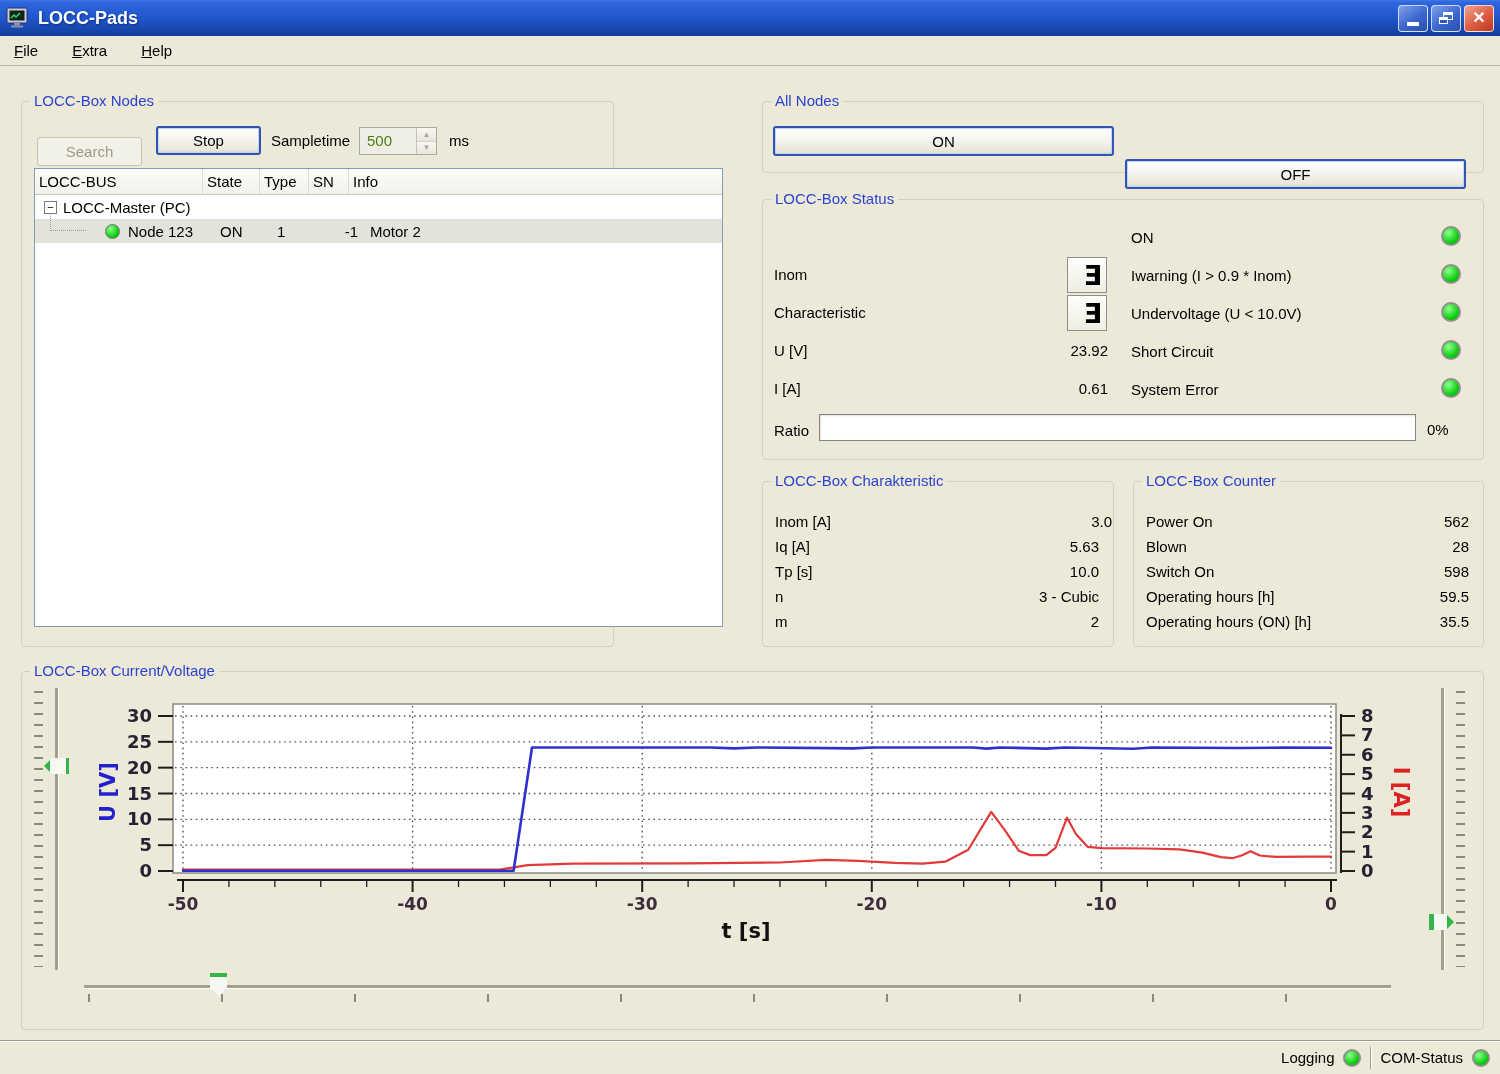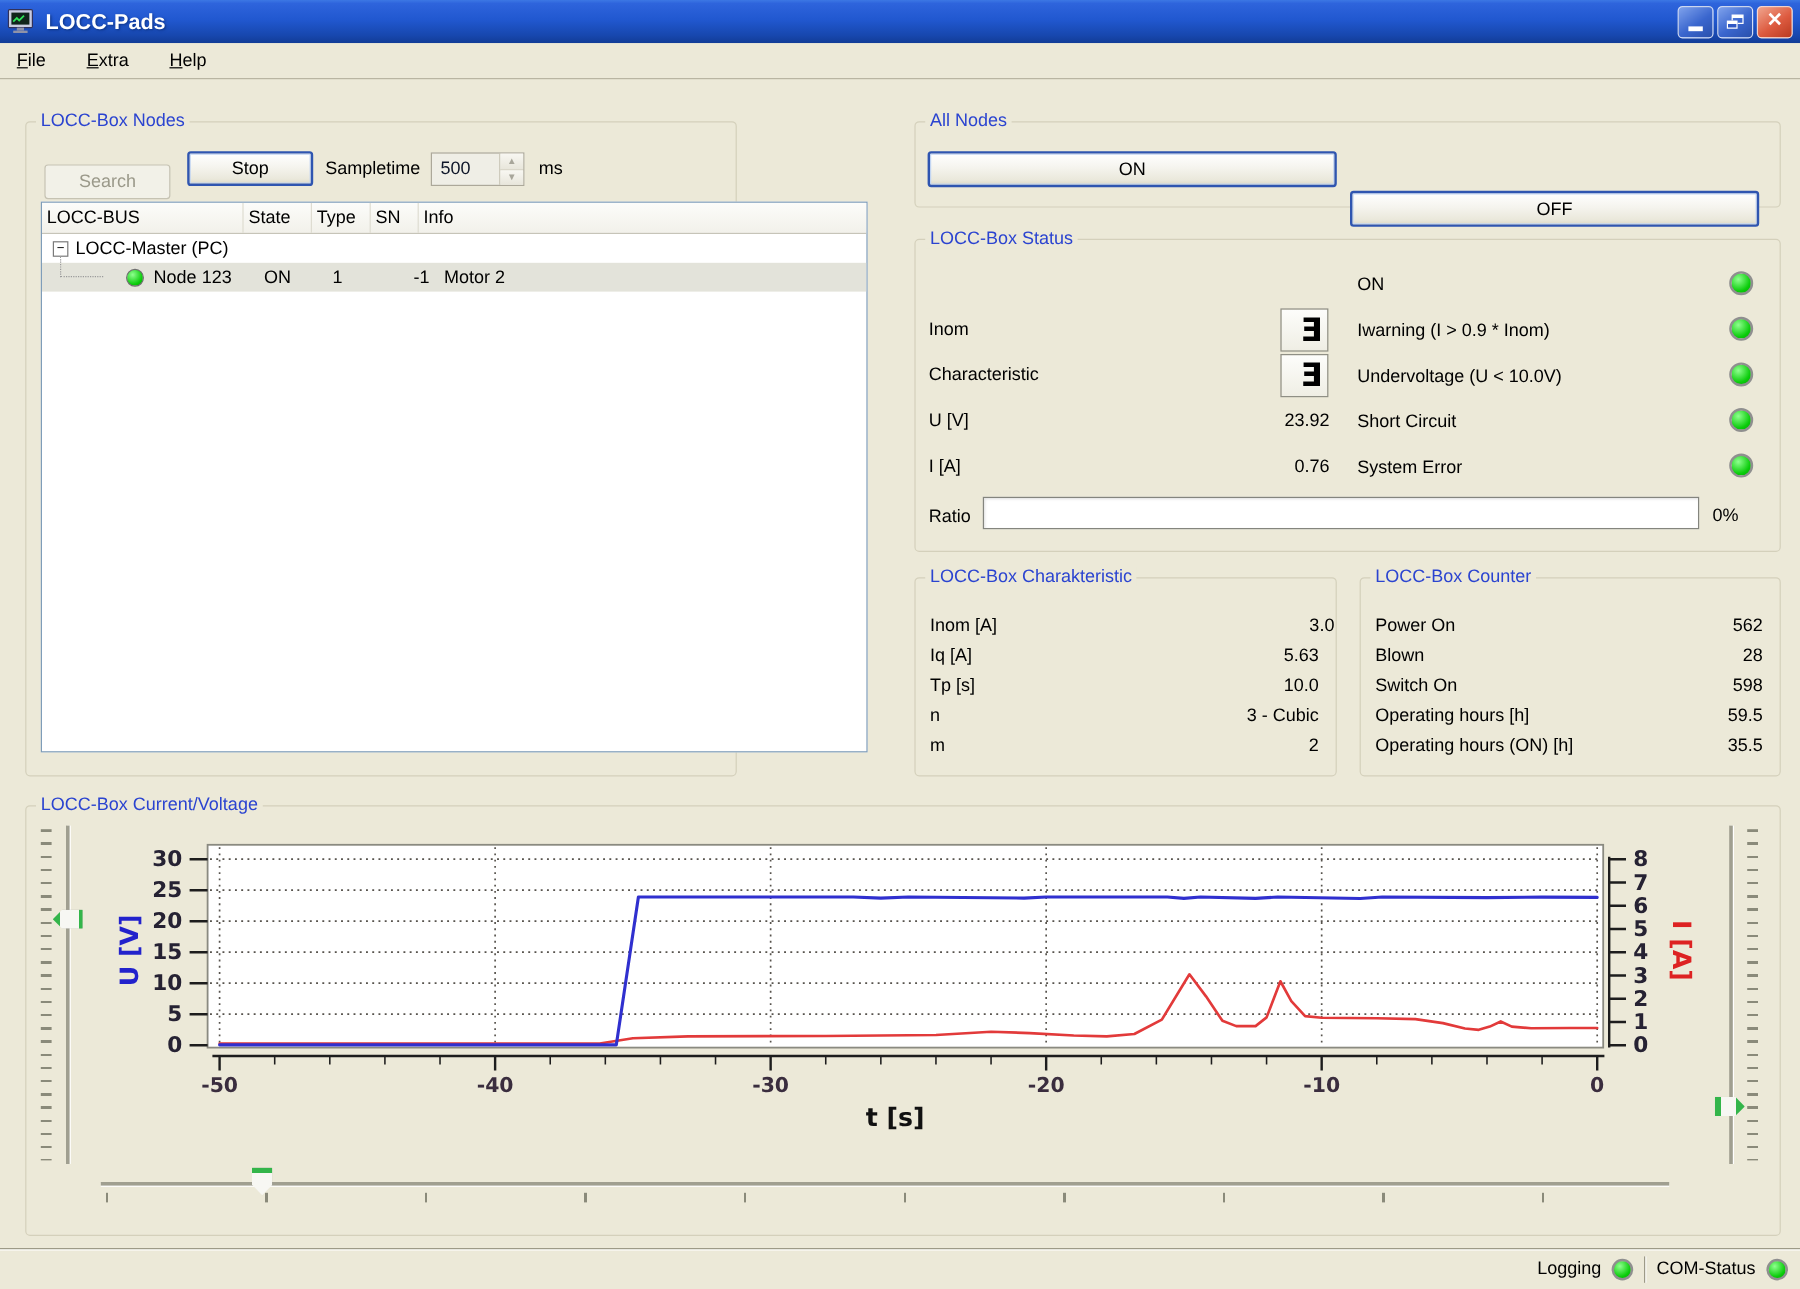--- a/index.html
+++ b/index.html
@@ -41,21 +41,21 @@
   .btn.default { border:2px solid #2F55B0; }
   .btn.focused { outline:1px dotted #3a3a3a; outline-offset:-4px; border:2px solid #2F55B0; }
 
   .sel-btn { position:absolute; width:40px; height:36px; border:1px solid #8F8F85;
     background:linear-gradient(180deg,#FDFDFB,#EFEEE4); cursor:pointer;
     display:flex; align-items:center; justify-content:flex-end; padding-right:4px;
     font-family:"DejaVu Sans", sans-serif; font-weight:bold; font-size:27px; line-height:1; }
 
   
   .spin { position:absolute; display:flex; border:1px solid #ACA89A; background:#EFEEE6; }
-  .spin-val { width:56px; padding:4px 0 0 7px; color:#0f172a; }
+  .spin-val { width:56px; padding:4px 0 0 7px; color:#4d7c0f; }
   .spin-arrows { width:20px; border-left:1px solid #C6C3B3; display:flex; flex-direction:column; }
   .spin-arrows div { flex:1; display:flex; align-items:center; justify-content:center;
     font-size:8px; color:#A8A69A; background:linear-gradient(180deg,#F8F7F2,#E8E6DB); cursor:default; }
   .spin-arrows div:first-child { border-bottom:1px solid #D5D2C4; }
 
   
   .tree { position:absolute; background:#fff; border:1px solid #7F9DB9; overflow:hidden; }
   .tree-head { display:flex; height:26px; background:linear-gradient(180deg,#FCFCFA,#F2F1EA);
     border-bottom:1px solid #C6C4B8; align-items:center; }
   .tree-head .hc { padding-left:4px; height:100%; display:flex; align-items:center; border-right:1px solid #DEDCD1; }
@@ -192,21 +192,21 @@
   <span class="label" style="left:11px; top:222px;">Ratio</span>
 
   <div class="sel-btn" style="left:304px; top:57px;">
       <span>Ǝ</span>
     </div>
   <div class="sel-btn" style="left:304px; top:95px;">
       <span>Ǝ</span>
     </div>
 
   <span class="value" style="left:200px; top:142px; width:145px;">23.92</span>
-  <span class="value" style="left:200px; top:180px; width:145px;">0.76</span>
+  <span class="value" style="left:200px; top:180px; width:145px;">0.61</span>
 
   <span class="label" style="left:368px; top:29px;">ON</span>
   <span class="label" style="left:368px; top:67px;">Iwarning (I &gt; 0.9 * Inom)</span>
   <span class="label" style="left:368px; top:105px;">Undervoltage (U &lt; 10.0V)</span>
   <span class="label" style="left:368px; top:143px;">Short Circuit</span>
   <span class="label" style="left:368px; top:181px;">System Error</span>
 
   <div class="led abs" style="left:678px; top:26px;"></div>
   <div class="led abs" style="left:678px; top:64px;"></div>
   <div class="led abs" style="left:678px; top:102px;"></div>

